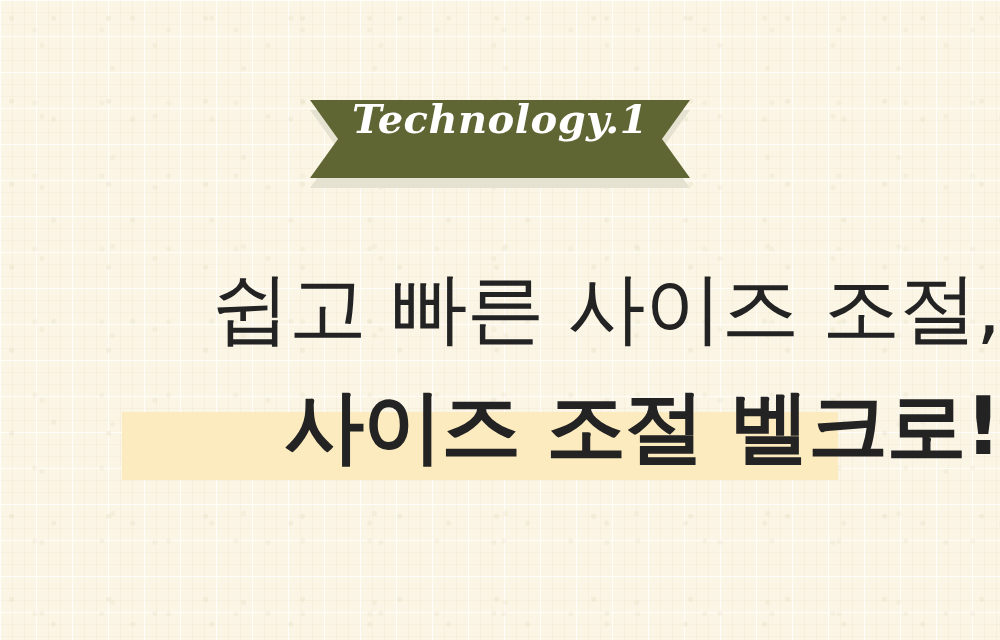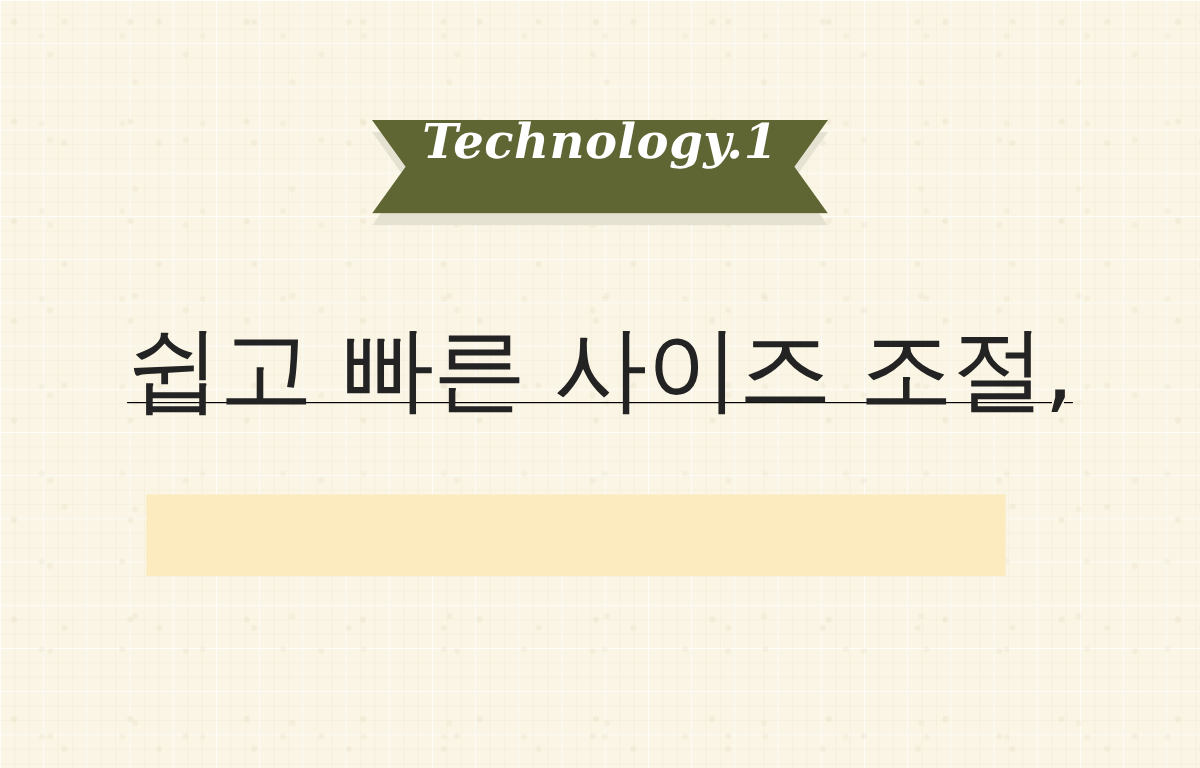--- a/index.html
+++ b/index.html
@@ -86,23 +86,22 @@
 
   
   #headline {
     position: absolute;
     left: 0;
     top: 252px;
     width: 1000px;
   }
   .headline-row {
     position: relative;
-    text-align: center;
+    text-align: right;
     white-space: nowrap;
-    text-decoration: underline;
   }
   #headline-line-1 {
     font-family: "DejaVu Sans", sans-serif;
     font-weight: 400;
     font-size: 78px;
     line-height: 112px;
     color: #232323;
     letter-spacing: -1px;
   }
   #headline-line-2-row {
@@ -140,16 +139,17 @@
       <span id="ribbon-label">Technology.1</span>
     </div>
   </div>
 
   <div id="headline">
     <div class="headline-row">
       <span id="headline-line-1">쉽고 빠른 사이즈 조절,</span>
     </div>
     <div class="headline-row" id="headline-line-2-row">
       <span class="highlight-band"></span>
+      <span id="headline-line-2">사이즈 조절 벨크로!</span>
     </div>
   </div>
 
 </div>
 
 </body></html>

